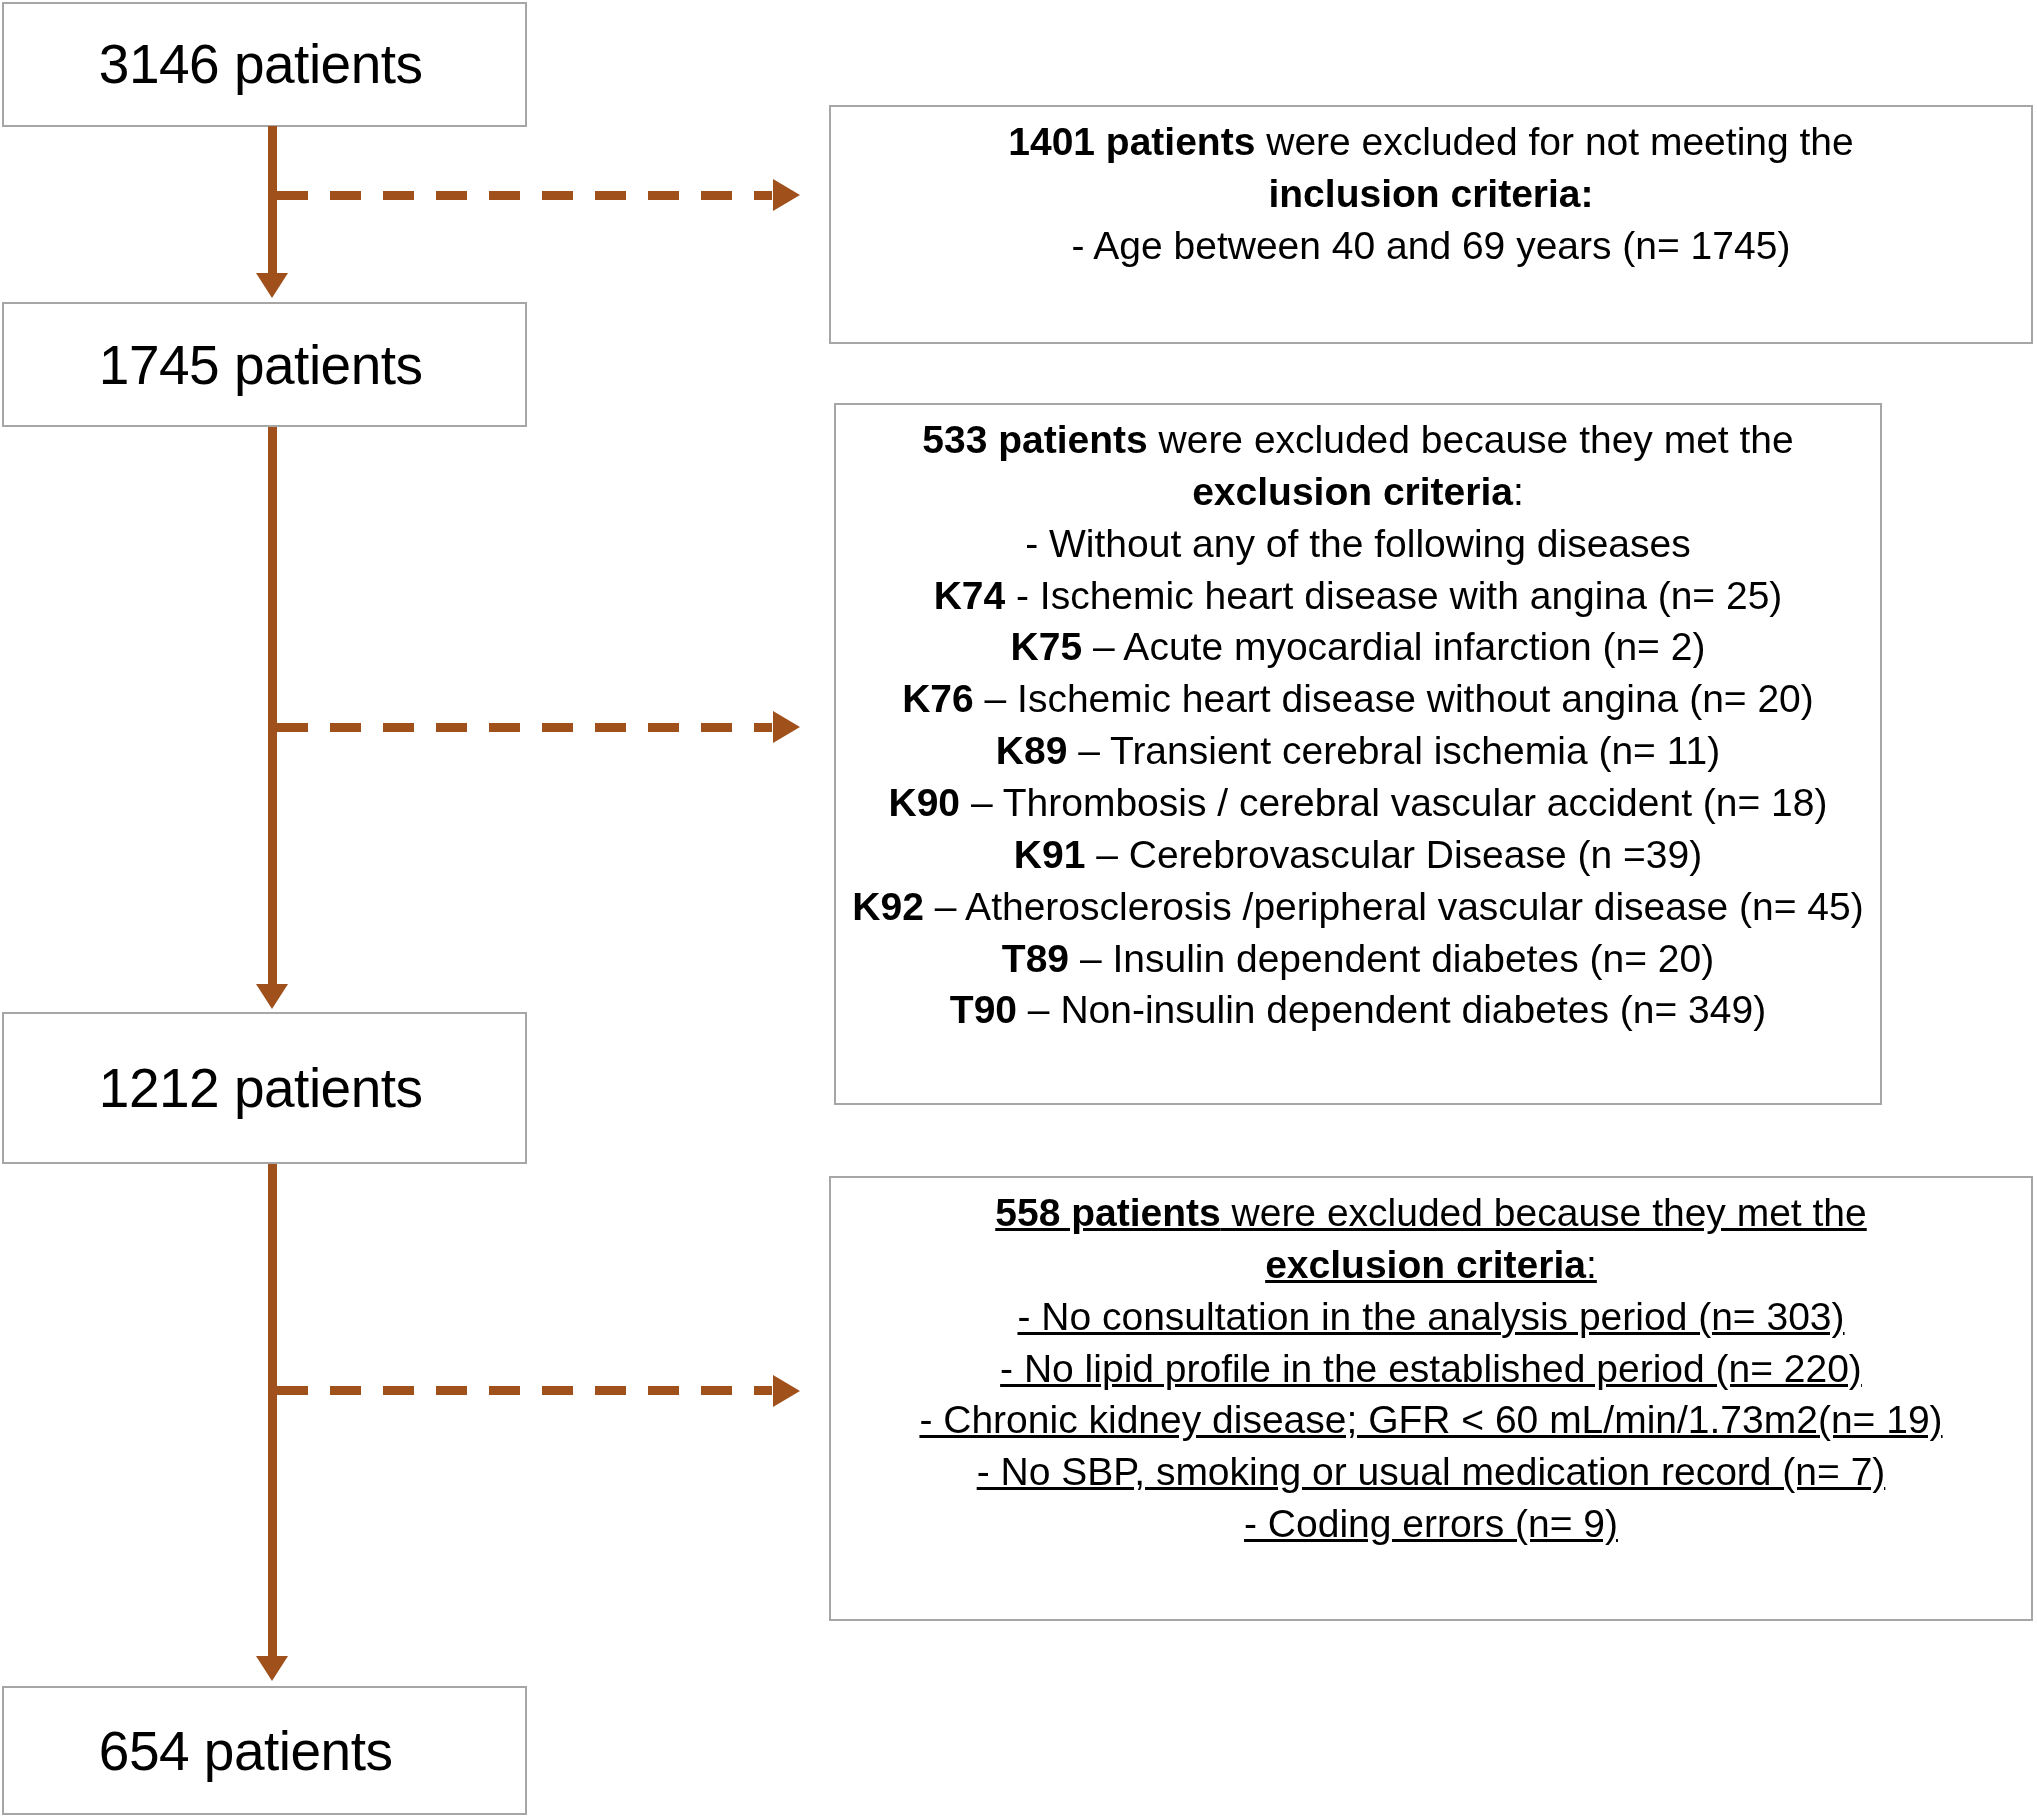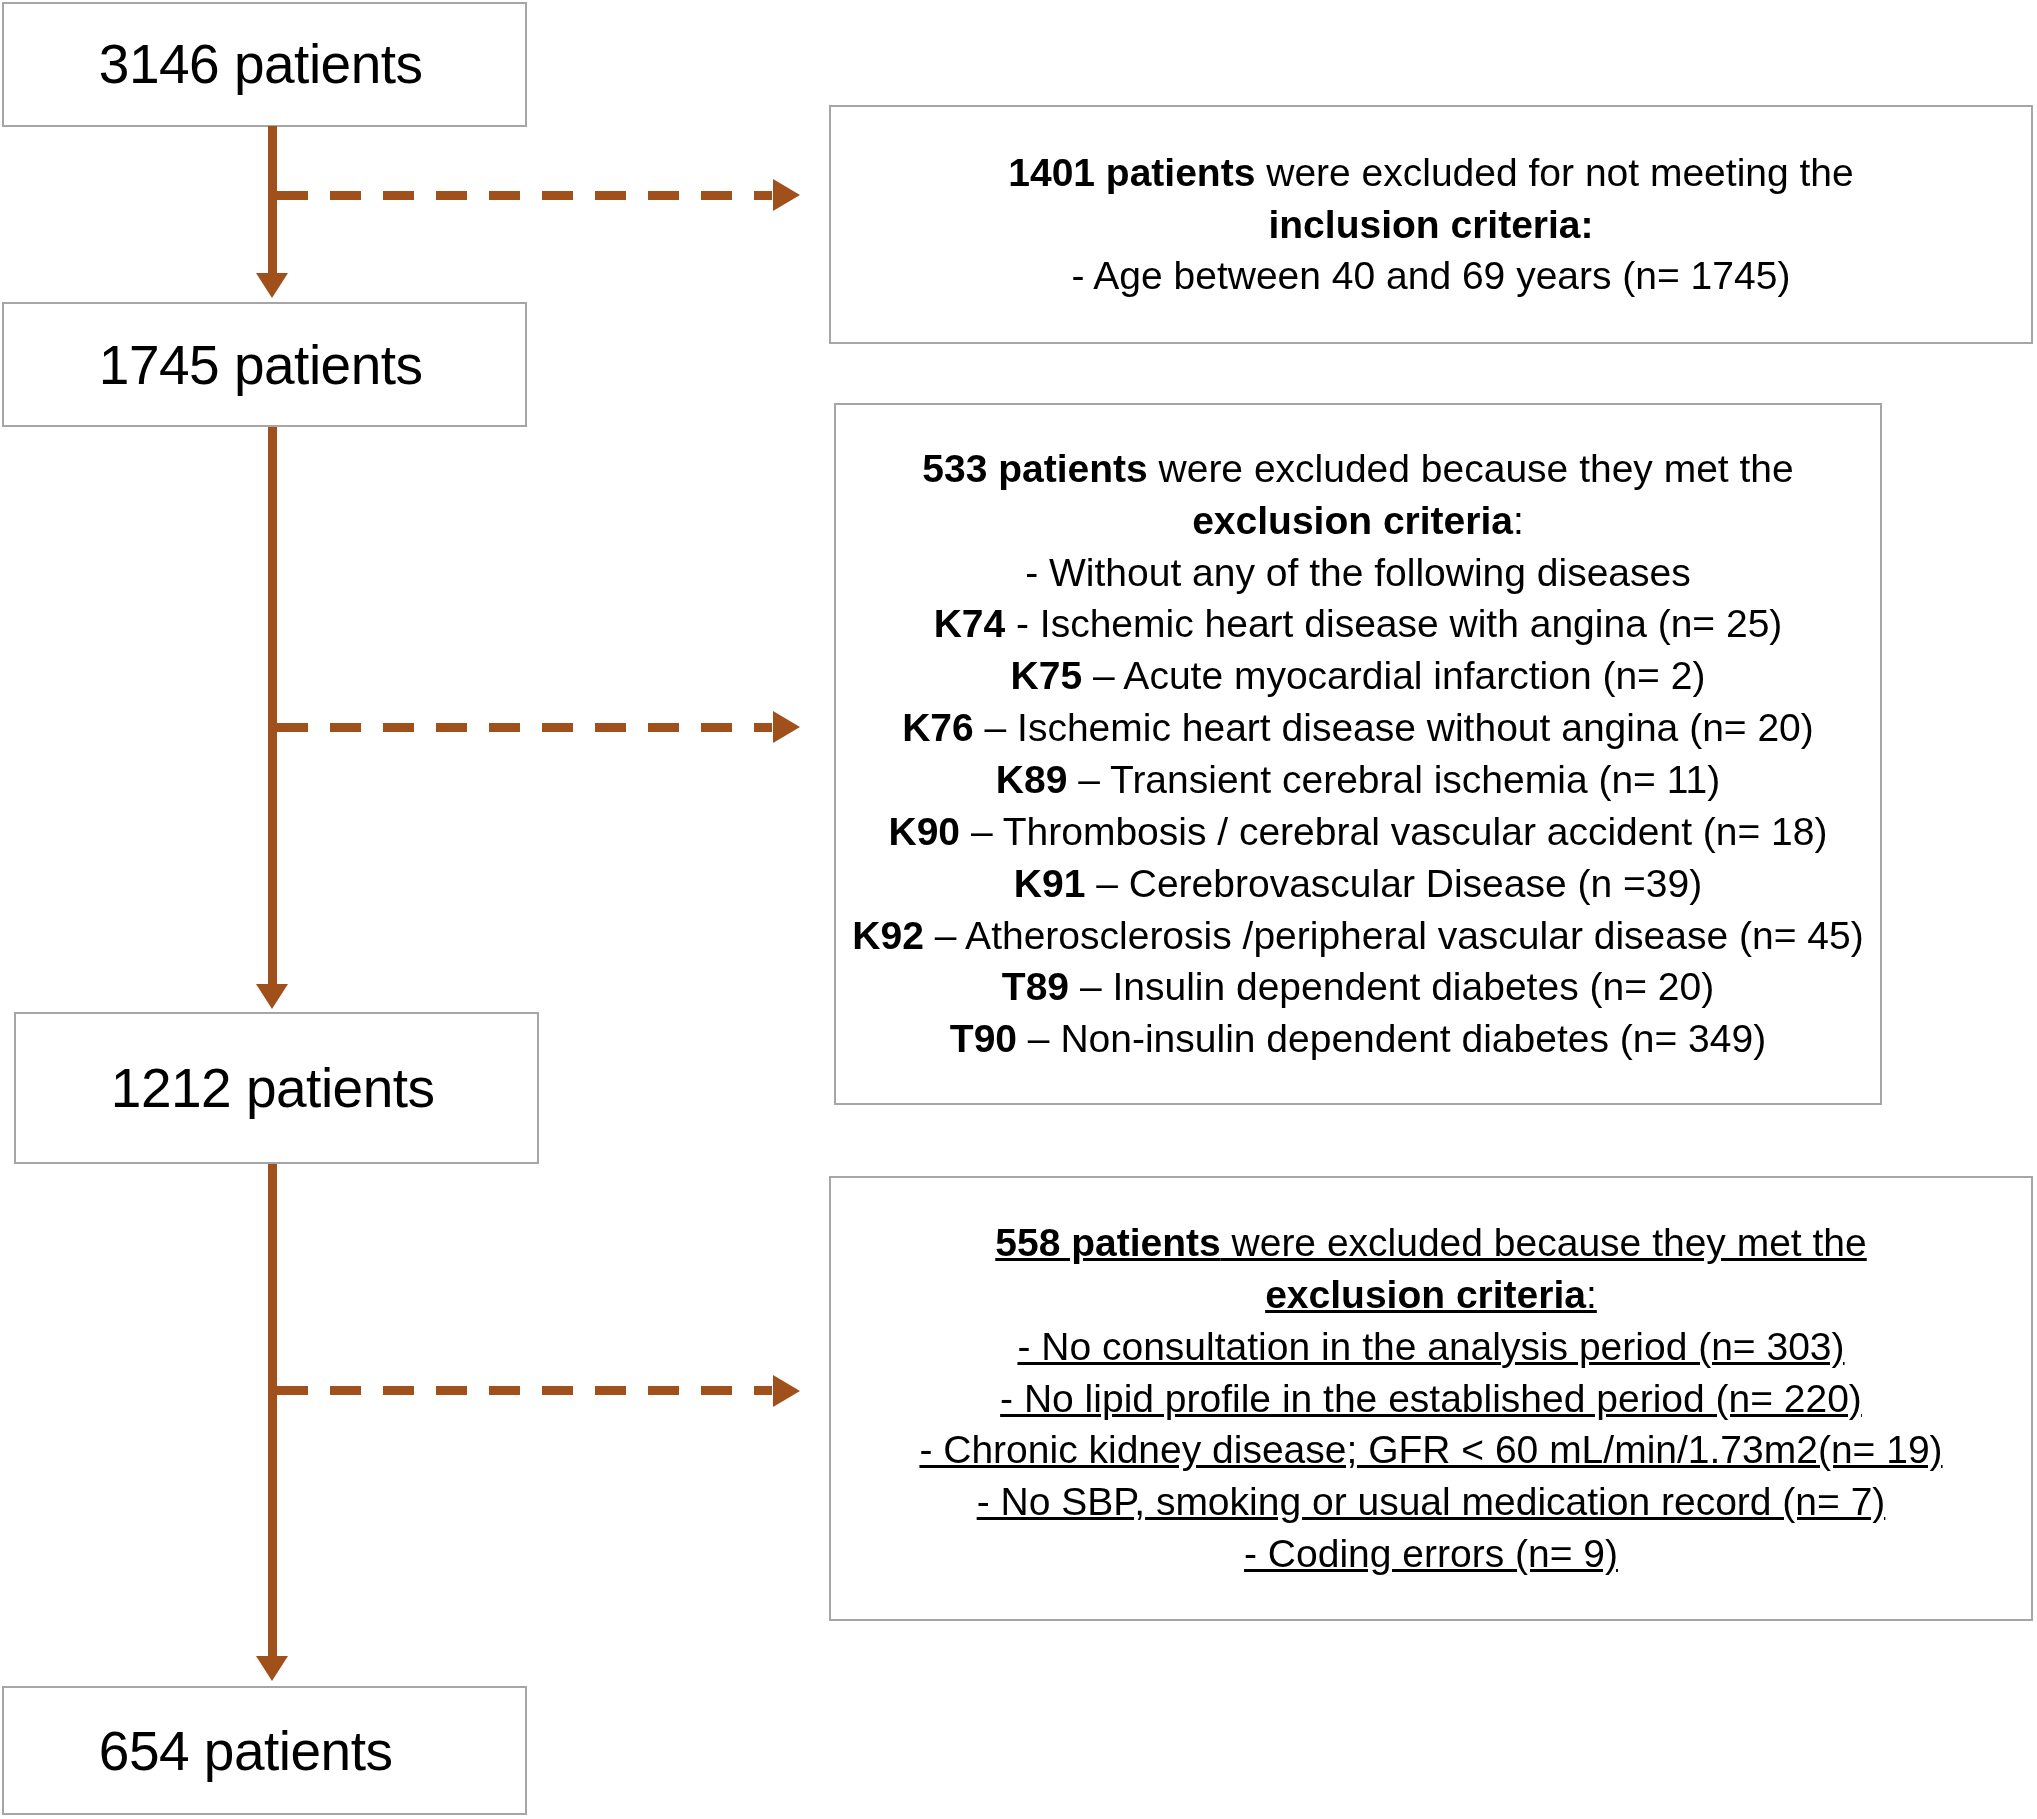--- a/index.html
+++ b/index.html
@@ -21,21 +21,21 @@
     white-space:nowrap;
     padding-left:95px;
   }
 
   .ex-box{
     position:absolute;
     border:2.7px solid #a6a6a6;
     background:#ffffff;
     box-sizing:border-box;
     display:flex;flex-direction:column;
-    align-items:center;justify-content:center;
+    align-items:center;
     padding:9px 22px;
   }
   .ex-line{
     font-size:39px;
     line-height:1.33;
     color:#000;
     text-align:center;
     white-space:nowrap;
   }
   .ex-line b{font-weight:bold;}
@@ -76,21 +76,21 @@
 <div id="canvas">
 
   <div class="node-box" style="left:1.8px;top:1.8px;width:525px;height:125px;">
     <span class="node-label">3146 patients</span>
   </div>
 
   <div class="node-box" style="left:1.8px;top:302px;width:525px;height:125px;">
     <span class="node-label">1745 patients</span>
   </div>
 
-  <div class="node-box" style="left:1.8px;top:1012px;width:525px;height:152px;margin-left:12px;">
+  <div class="node-box" style="left:1.8px;top:1012px;width:525px;height:152px;">
     <span class="node-label">1212 patients</span>
   </div>
 
   <div class="node-box" style="left:1.8px;top:1686px;width:525px;height:129px;">
     <span class="node-label">654 patients</span>
   </div>
 
   <div class="vline" style="left:268px;top:126px;height:149px;"></div>
   <div class="varrow" style="left:256px;top:273px;"></div>
 

